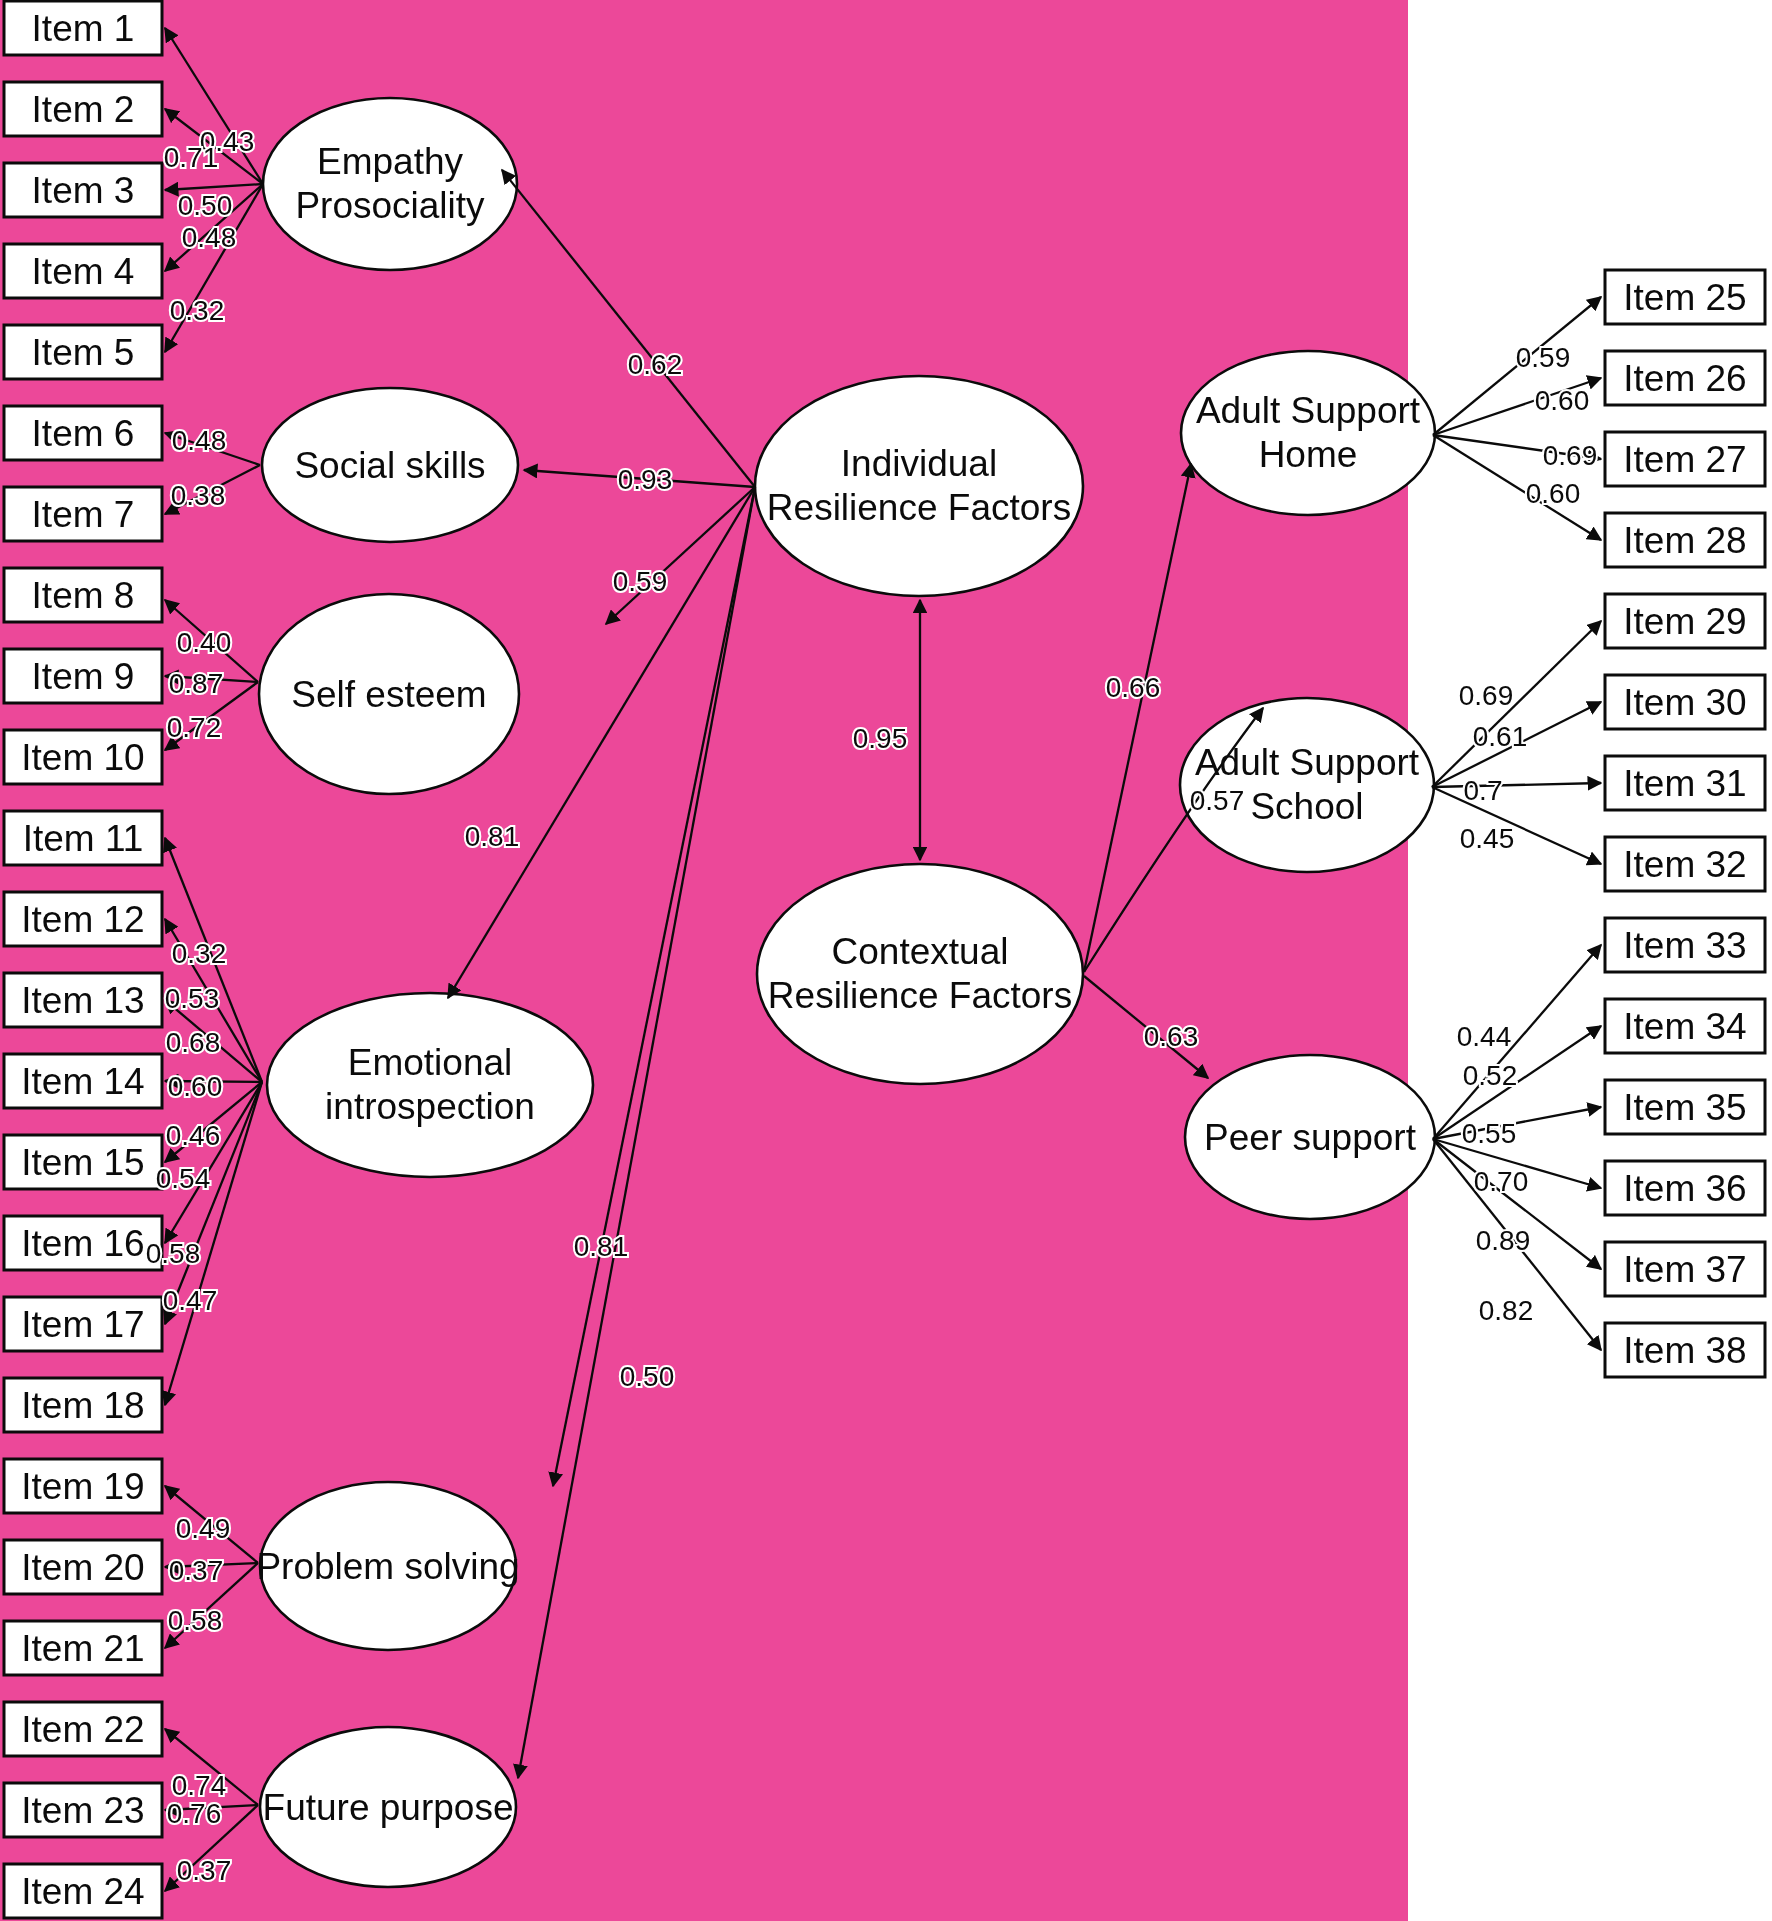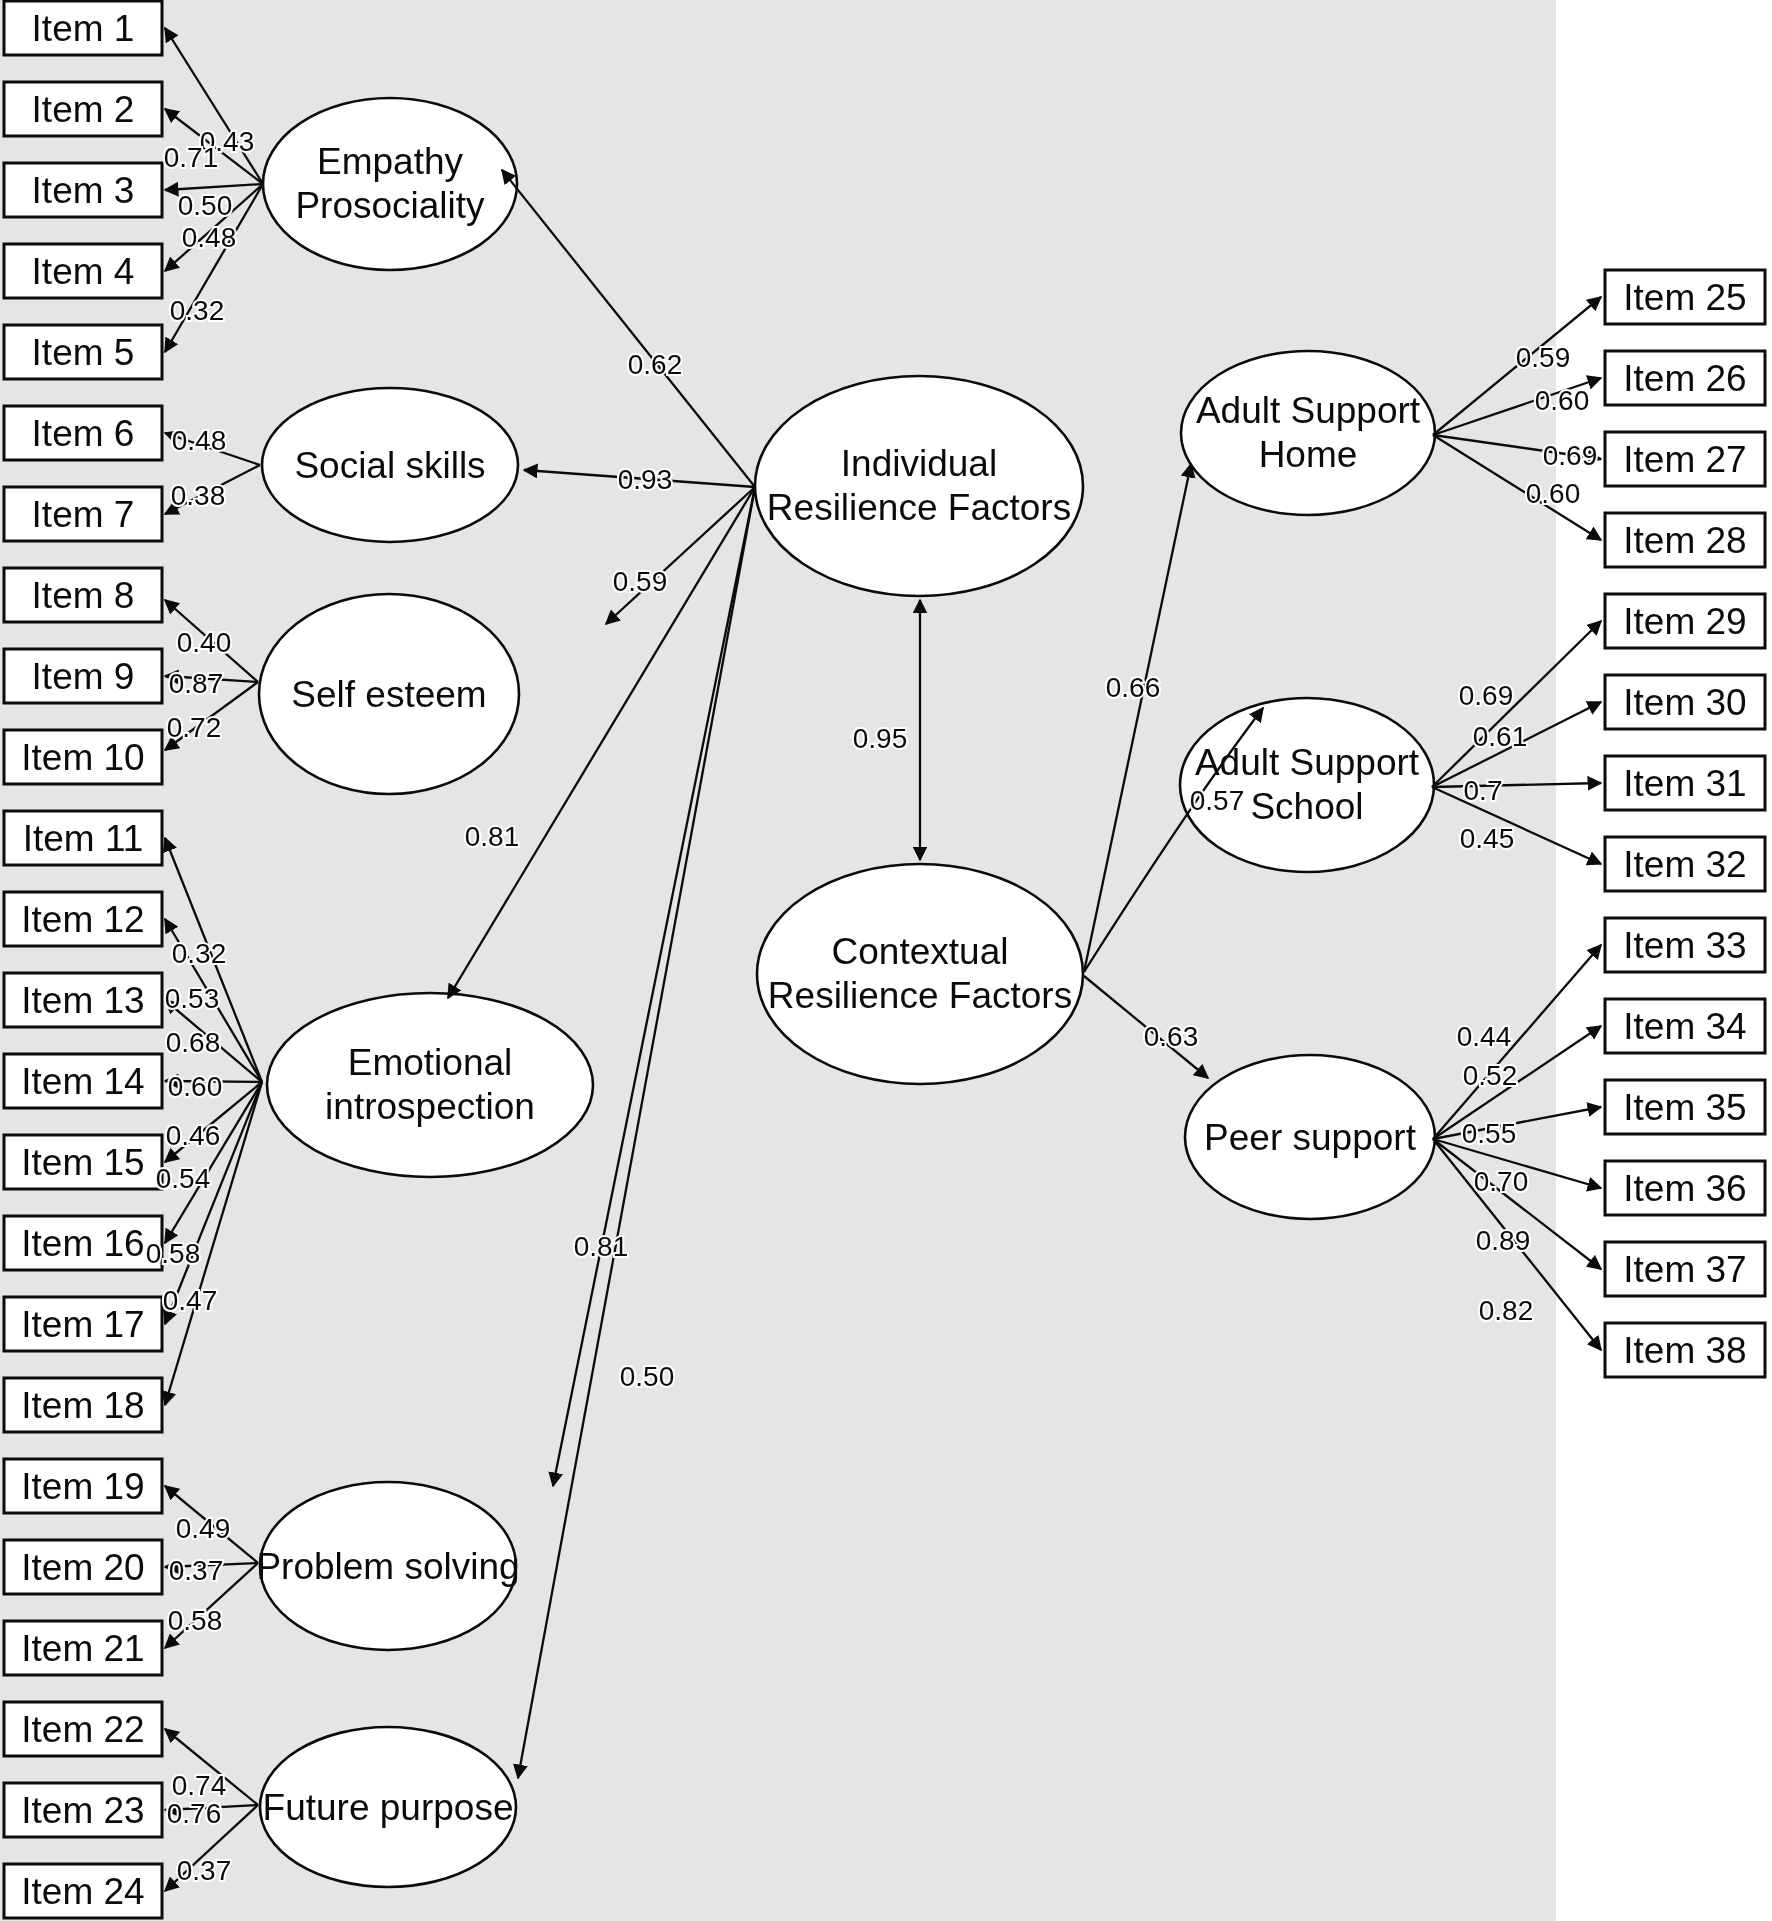--- a/index.html
+++ b/index.html
@@ -1,16 +1,16 @@
 <!DOCTYPE html>
 <html><head>
 <meta charset="utf-8">
 <style>
   html,body{margin:0;padding:0;background:#ffffff;}
-  .stage{width:1556px;height:1921px;position:relative;background:#e5e5e5;}
+  .stage{width:1408px;height:1921px;position:relative;background:#ec4899;}
   svg{display:block;}
   text{font-family:"Liberation Sans","DejaVu Sans",sans-serif;fill:#0b0b0b;}
   .item-label{font-size:37px;}
   .factor-label{font-size:37px;}
   .num{font-size:28px;paint-order:stroke fill;stroke:#ffffff;stroke-width:4px;}
   .box{fill:#ffffff;stroke:#0b0b0b;stroke-width:3px;}
   .ell{fill:#ffffff;stroke:#0b0b0b;stroke-width:2.6px;}
   .arrow{stroke:#0b0b0b;stroke-width:2.3px;fill:none;}
 </style>
 </head>

